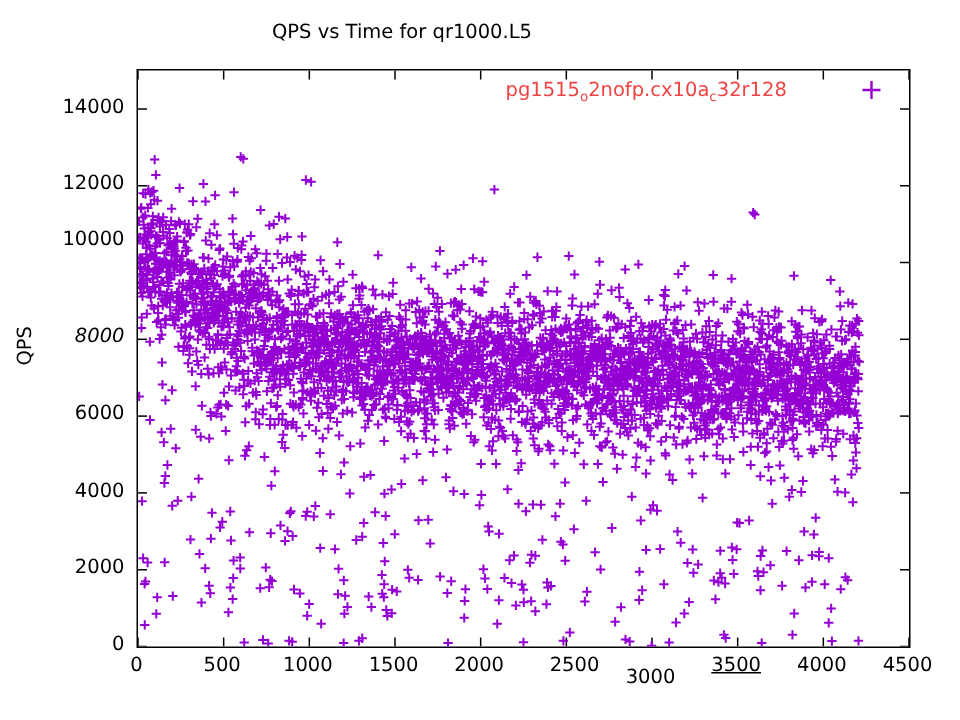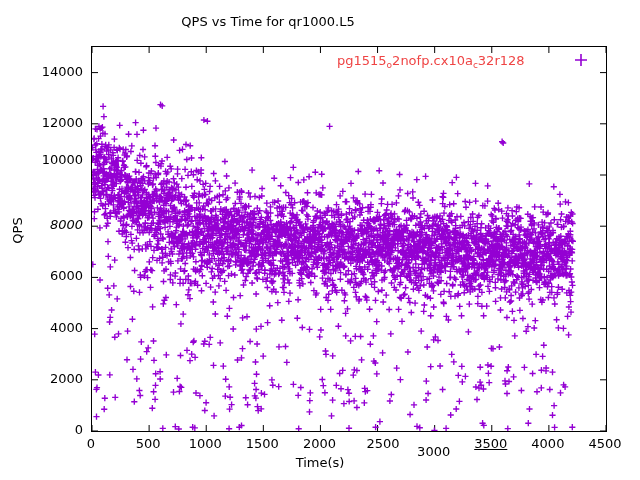--- a/index.html
+++ b/index.html
@@ -103,21 +103,20 @@
   .tickmark { stroke: #000000; stroke-width: 1; }
 </style>
 </head>
 <body>
 
 <div id="page">
 
   <div id="chart-title">QPS vs Time for qr1000.L5</div>
 
   <div id="ylabel">QPS</div>
-  <div id="xlabel">Time(s)</div>
 
   <div id="ytick-labels">
       <div class="ytick-label" style="top: 422px;">0</div>
       <div class="ytick-label" style="top: 370.8px;">2000</div>
       <div class="ytick-label" style="top: 319.6px;">4000</div>
       <div class="ytick-label" style="top: 268.4px;">6000</div>
       <div class="ytick-label" style="top: 217.2px; font-style: italic;">8000</div>
       <div class="ytick-label" style="top: 152px;">10000</div>
       <div class="ytick-label" style="top: 114.8px;">12000</div>
       <div class="ytick-label" style="top: 63.6px;">14000</div>

